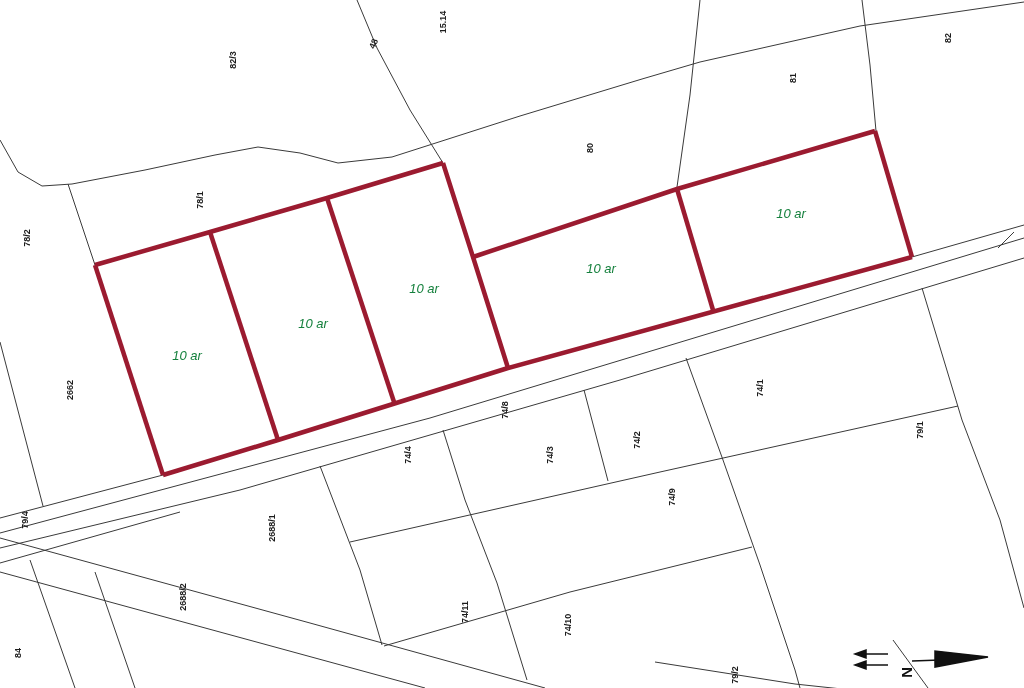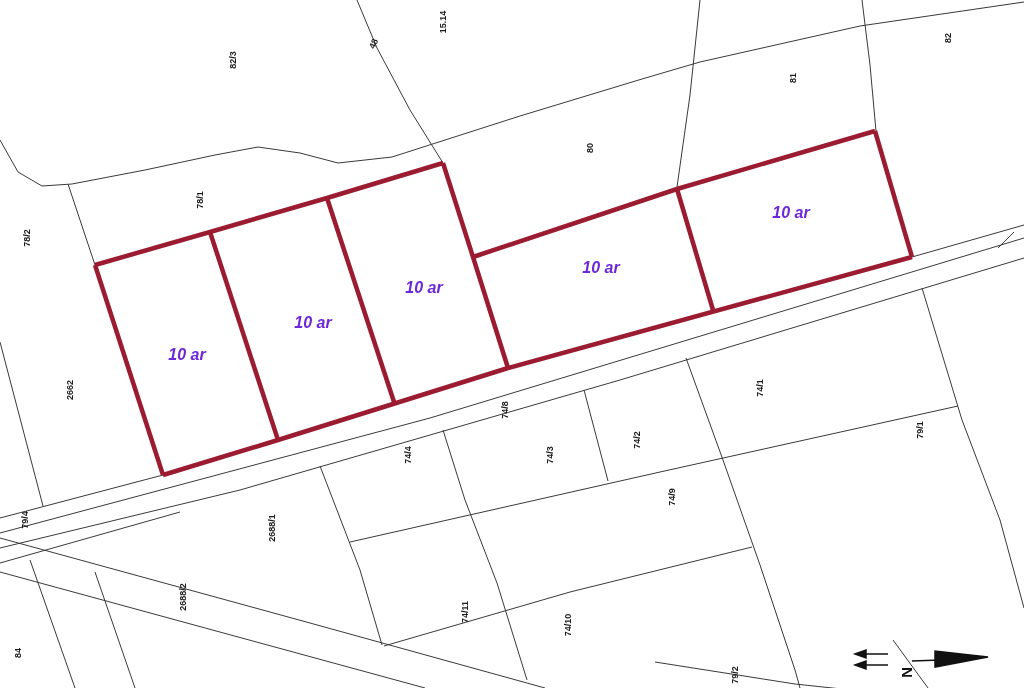--- a/index.html
+++ b/index.html
@@ -15,24 +15,24 @@
     position:absolute;
     transform:translate(-50%,-50%) rotate(var(--r,0deg));
     font-family:"Liberation Sans",sans-serif;
     font-weight:bold;
     font-size:9px;
     color:#1c1c1c;
     white-space:nowrap;
     line-height:1;
   }
   .area{
-    font-size:16px;
+    font-size:13px;
     font-style:italic;
-    font-weight:bold;
-    color:#6d28d9;
+    font-weight:normal;
+    color:#15803d;
   }
 </style>
 </head>
 <body>
 
 <div class="map">
 
   <svg width="1024" height="688" viewBox="0 0 1024 688">
 
     <g fill="none" stroke="#3a3a3a" stroke-width="1">

